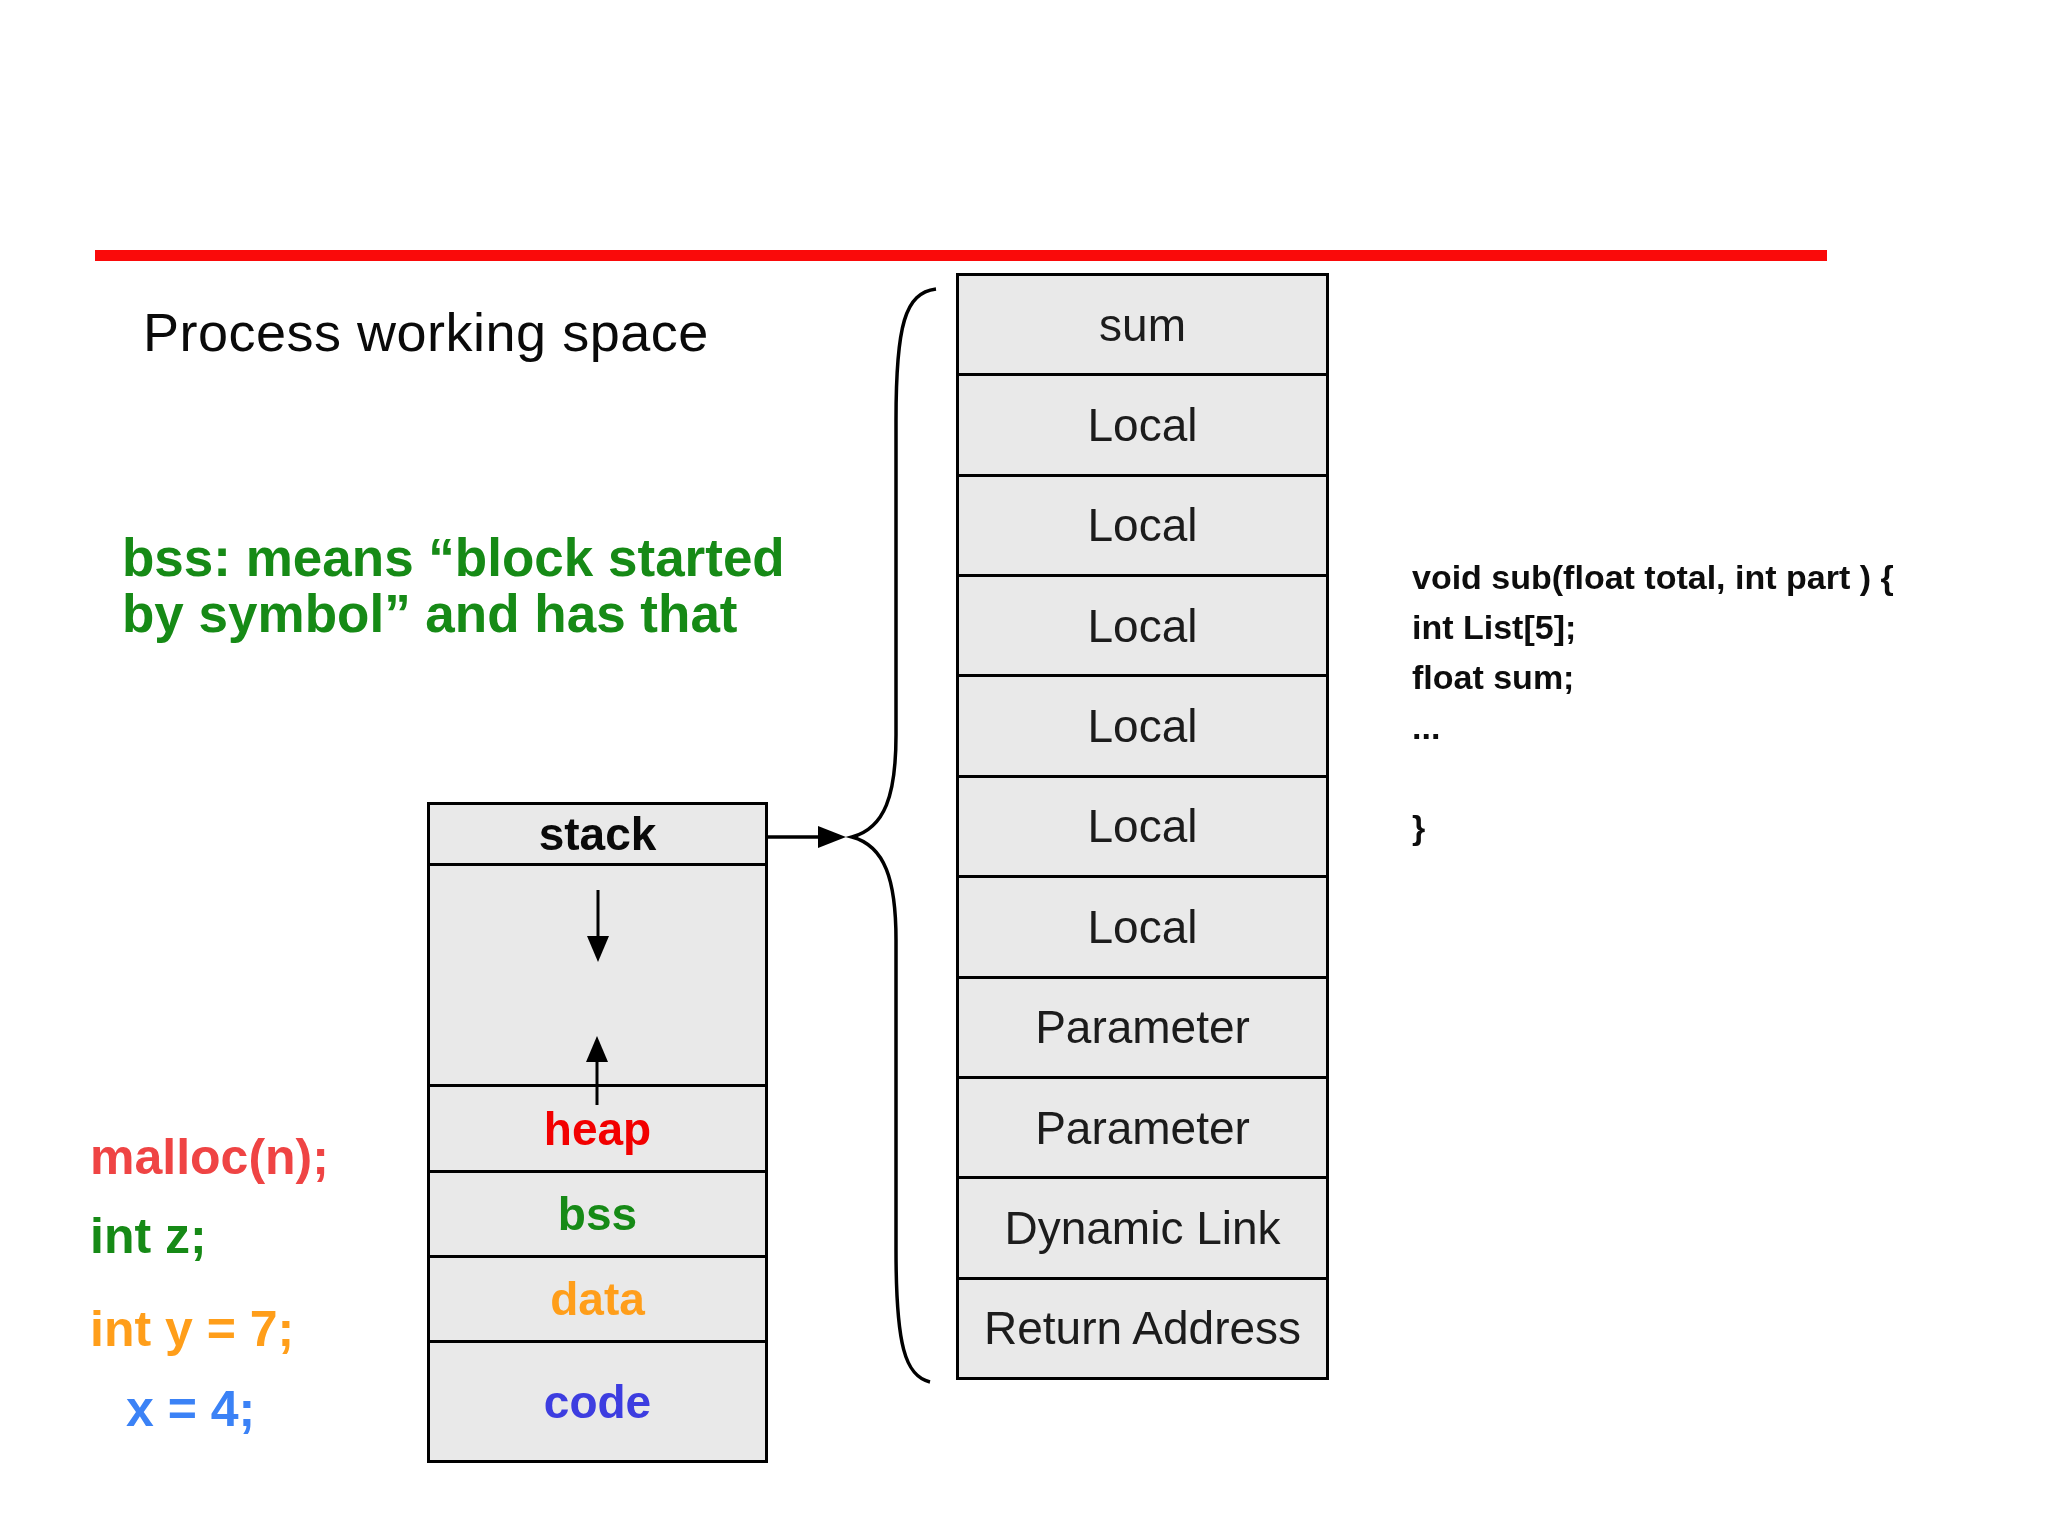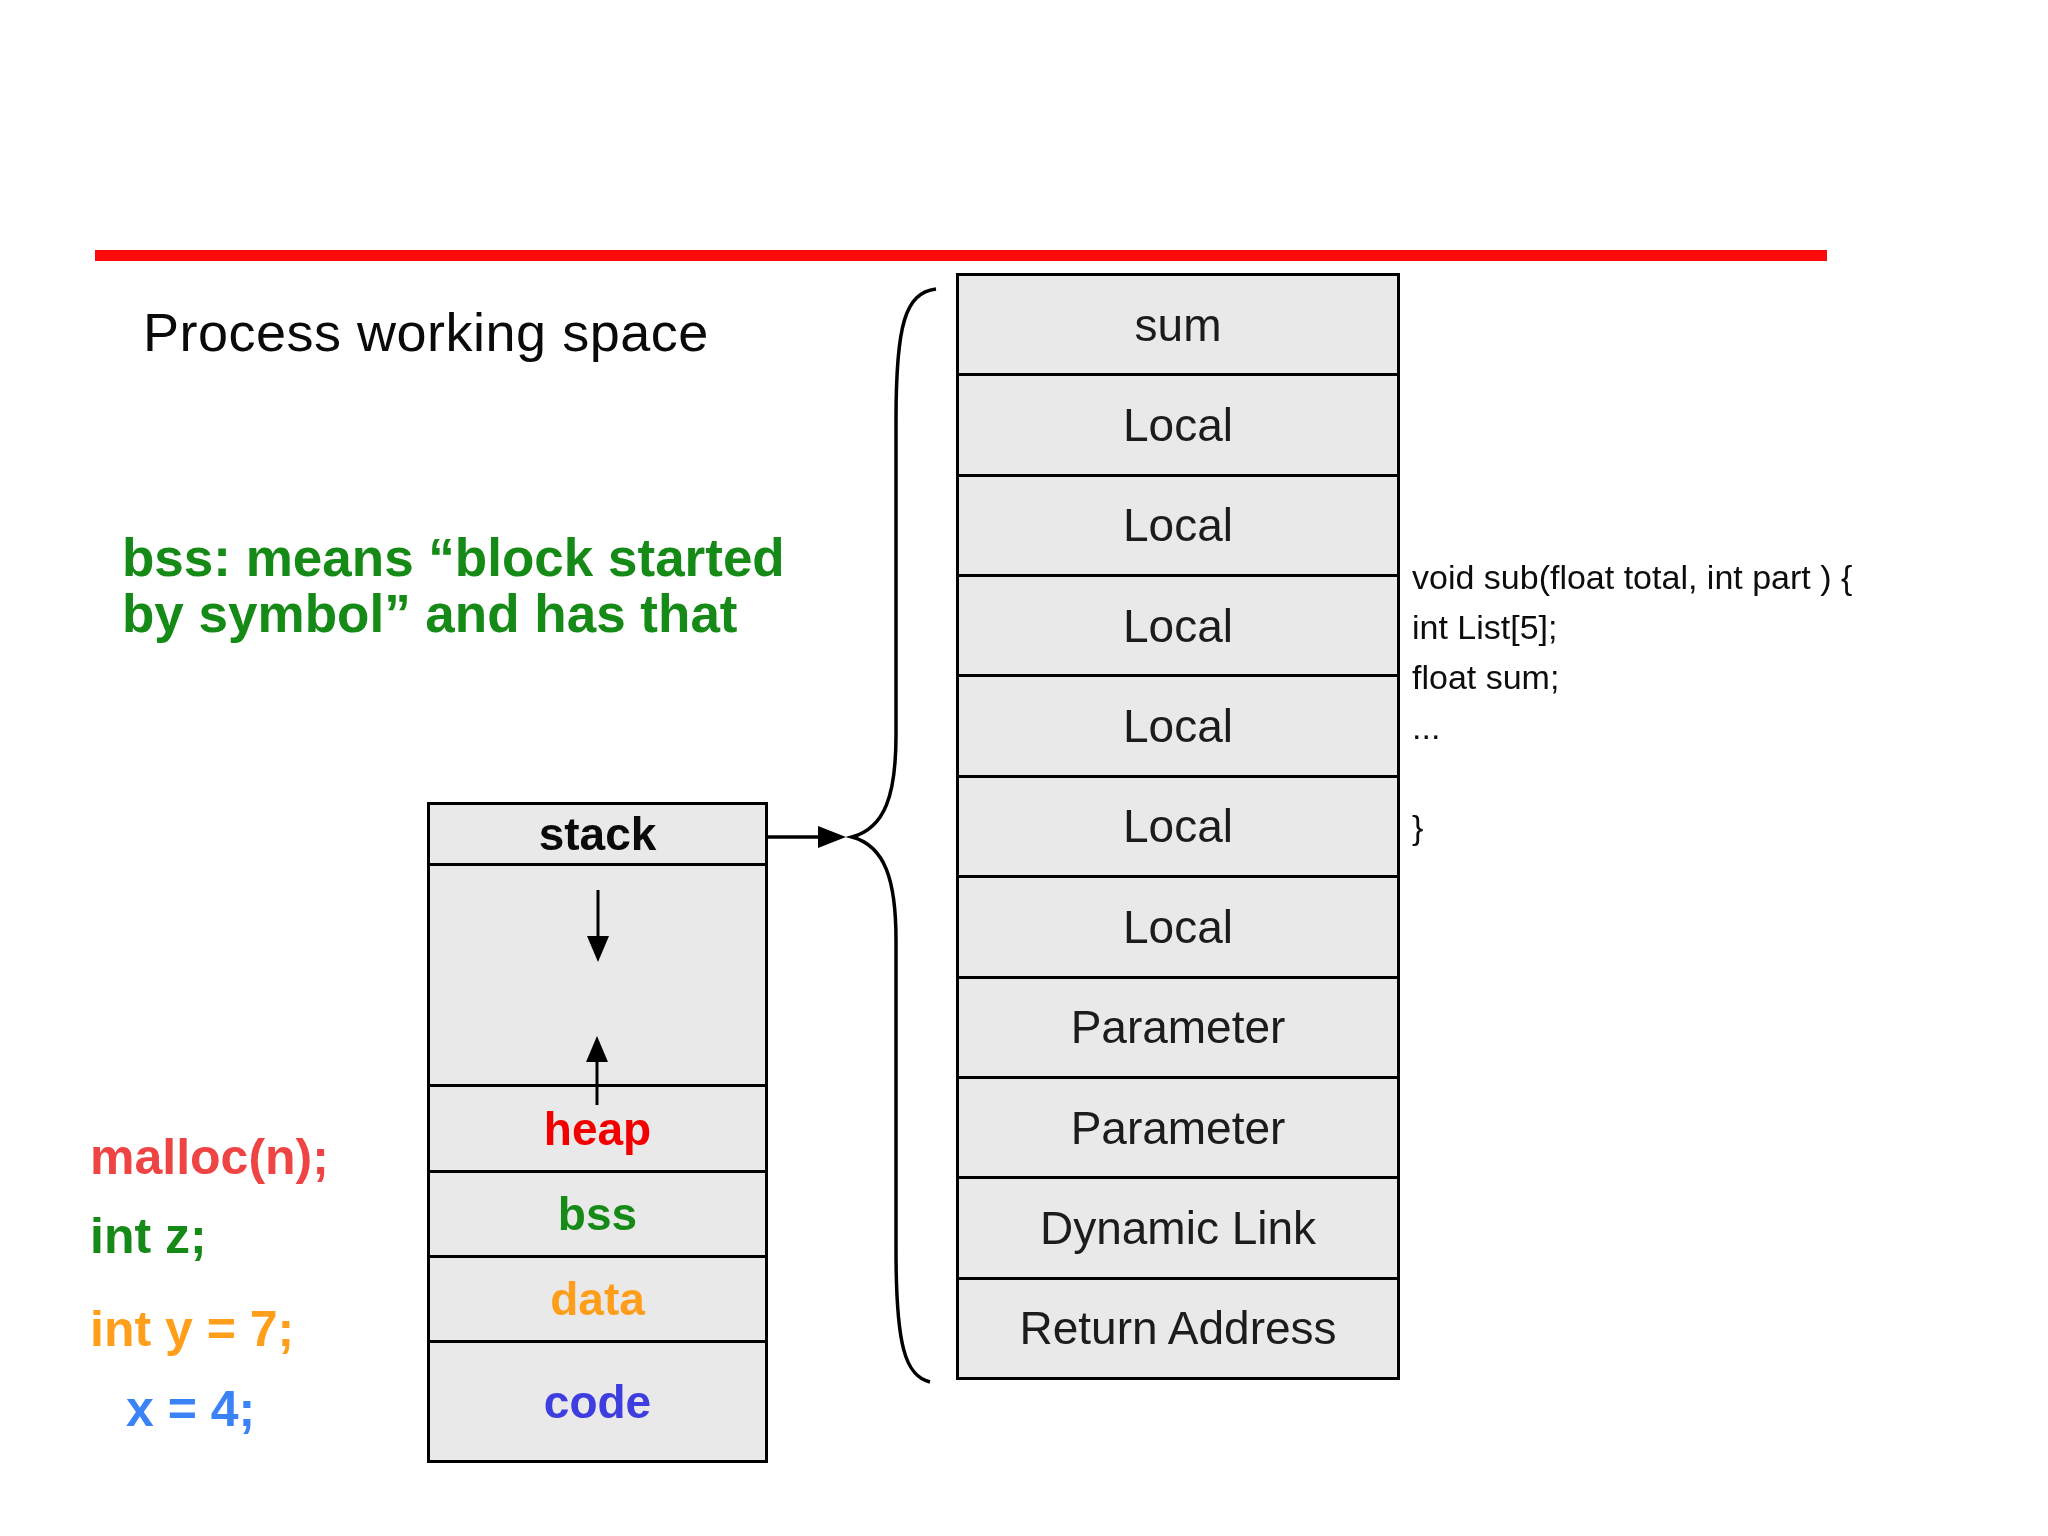--- a/index.html
+++ b/index.html
@@ -29,28 +29,28 @@
   .mem-cell:nth-child(6){flex:1;color:#3d3de0;}
 
   
   .side-label{font-size:50px;font-weight:bold;line-height:60px;white-space:nowrap;}
   .lbl-malloc{left:90px;top:1127px;color:#ef4444;}
   .lbl-intz{left:90px;top:1206px;color:#168a16;}
   .lbl-inty{left:90px;top:1299px;color:#ff9e1a;}
   .lbl-x4{left:103px;top:1379px;color:#3b82f6;margin-left:23px;}
 
   
-  .frame-box{left:956px;top:273px;width:444px;height:1107px;background:#e9e9e9;
+  .frame-box{left:956px;top:273px;width:373px;height:1107px;background:#e9e9e9;
              border:3px solid #000;box-sizing:border-box;display:flex;flex-direction:column;}
   .frame-cell{flex:1;display:flex;align-items:center;justify-content:center;
               font-size:46px;font-weight:400;color:#1c1c1c;box-sizing:border-box;}
   .frame-cell + .frame-cell{border-top:3px solid #000;}
 
   
-  .code{left:1412px;top:552px;font-size:34px;font-weight:normal;color:#0d0d0d;}
+  .code{left:1412px;top:552px;font-size:34px;font-weight:bold;color:#0d0d0d;}
   .code-line{height:50px;line-height:50px;white-space:pre;}
 
   svg.overlay{position:absolute;left:0;top:0;pointer-events:none;}
 </style>
 </head>
 <body>
 
 <div>
 
   <div class="abs rule"></div>

